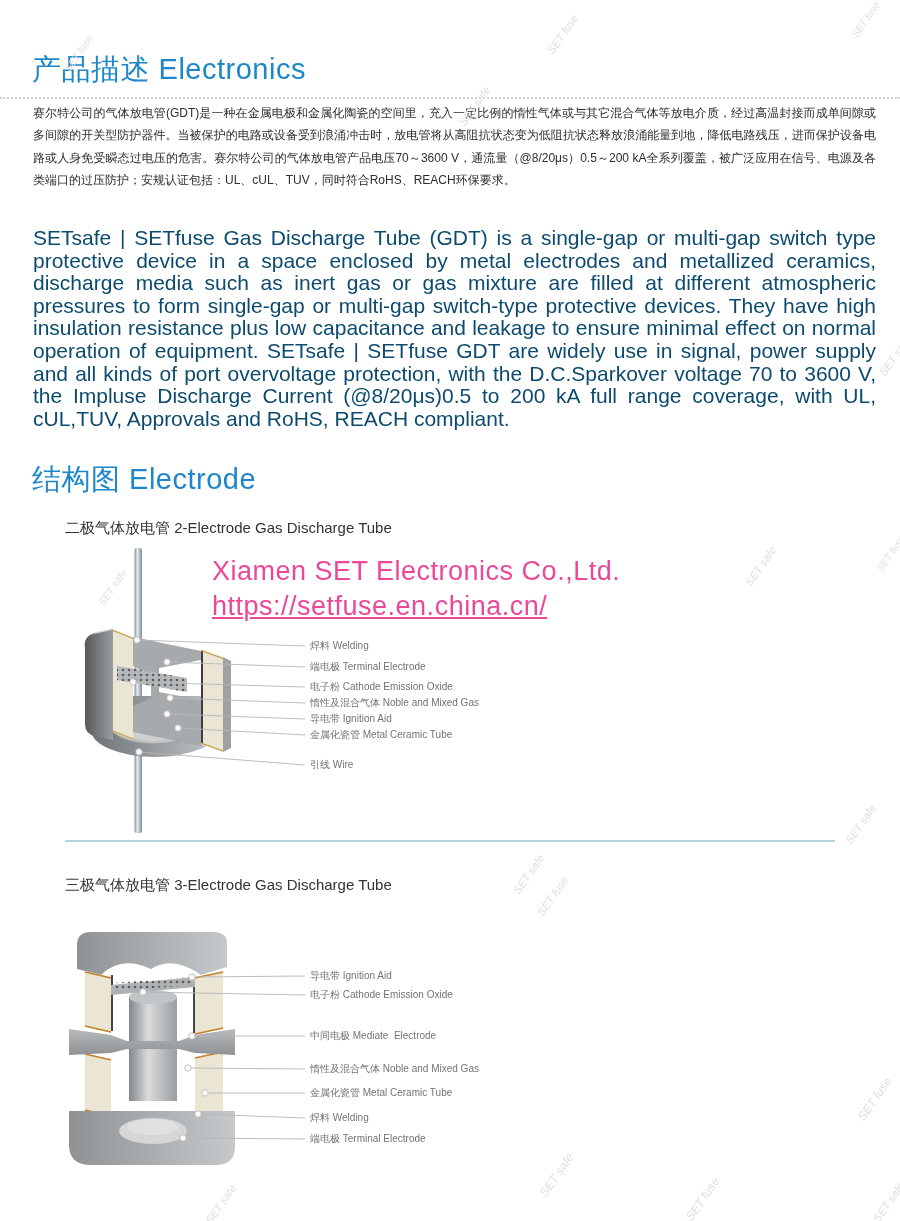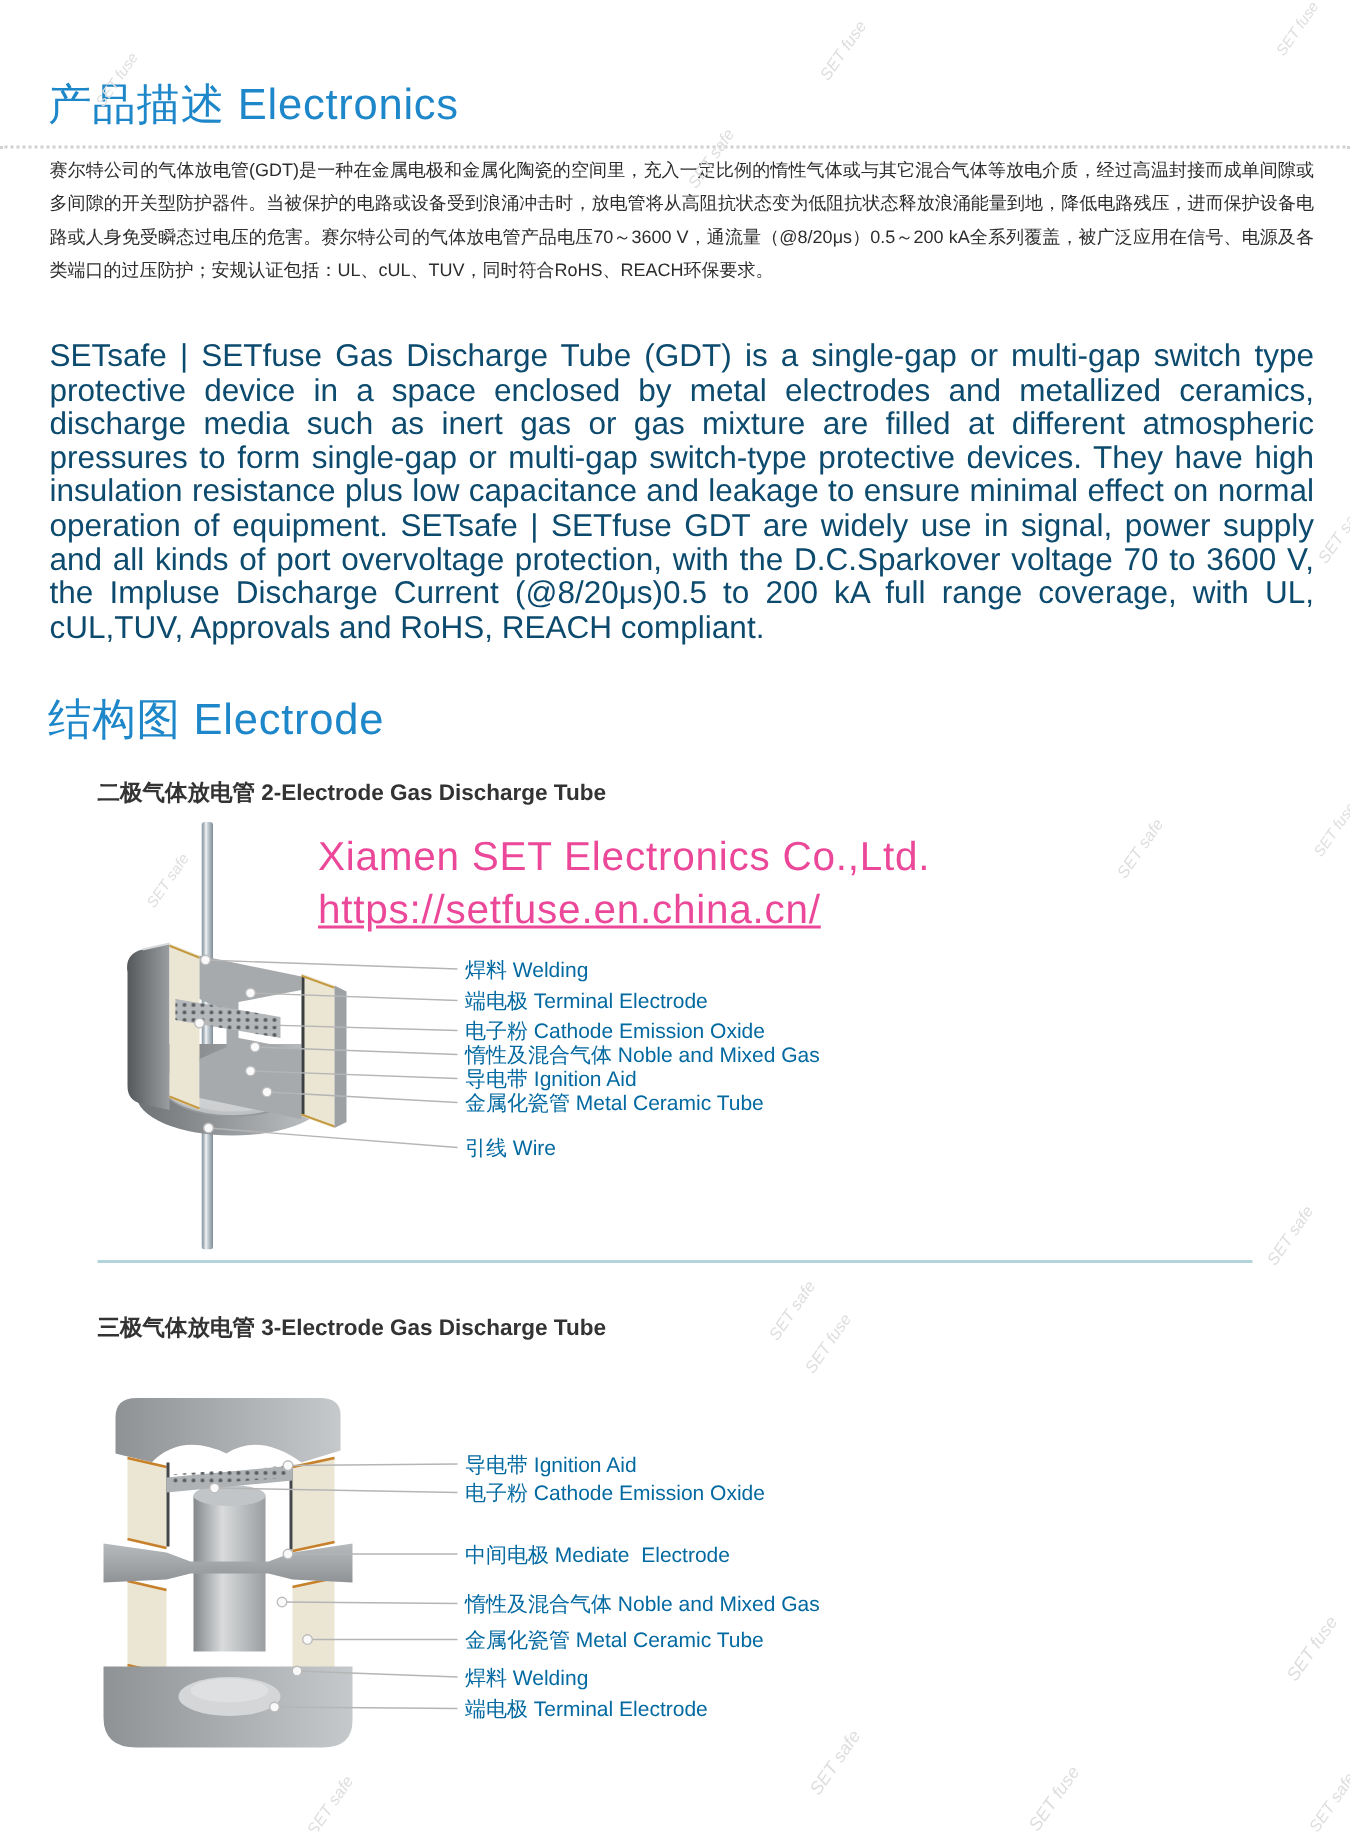--- a/index.html
+++ b/index.html
@@ -13,23 +13,23 @@
     font-size:29px; font-weight:500; color:#1e87c9; letter-spacing:0.5px;
   }
   .dotted-sep {
     width:900px; height:0; border-top:2px dotted #c9c9c9; opacity:.85;
   }
   .para {
     width:843px; text-align:justify; color:#333;
   }
   .para-zh { font-size:12px; line-height:22.4px; color:#2d2d2d; font-weight:500; }
   .para-en { font-size:21px; line-height:22.6px; color:#0c4a6e; }
-  .diagram-caption { font-size:15px; color:#333; font-weight:700; }
+  .diagram-caption { font-size:15px; color:#333; font-weight:400; }
   .diagram-label {
-    font-size:14px; color:#0369a1; line-height:20px; white-space:pre-wrap;
+    font-size:10px; color:#737373; line-height:20px; white-space:pre-wrap;
   }
   .wm-big {
     font-size:27px; color:#ec4899; letter-spacing:0.5px; font-weight:500;
     white-space:nowrap; user-select:none;
   }
   .wm-diag {
     position:absolute; font-size:11px; font-style:italic; color:#dedede;
     transform:rotate(-55deg); white-space:nowrap; user-select:none;
   }
   .divider { height:2px; background:#b3d4da; }

